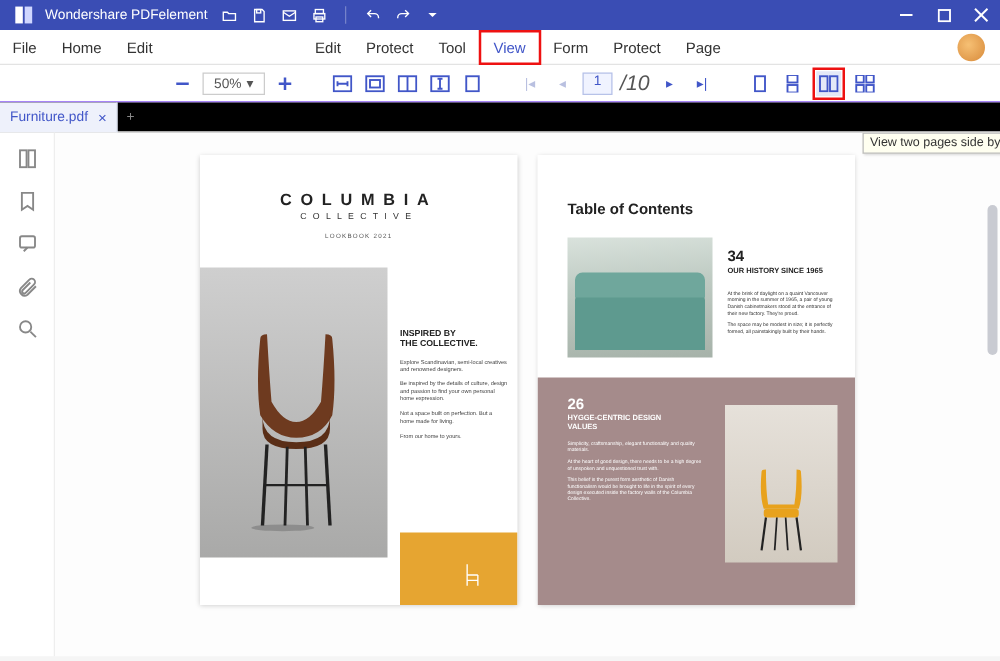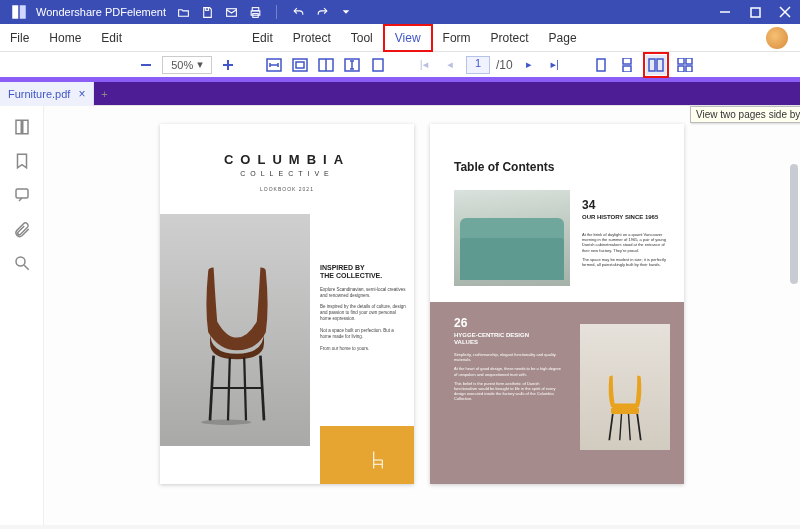--- a/index.html
+++ b/index.html
@@ -13,29 +13,29 @@
   .titlebar .divider { width:1px;height:14px;background:rgba(255,255,255,0.3);margin:0 4px;}
   .titlebar .spacer { flex: 1; }
   .titlebar .winbtn { width: 30px; height: 28px; display:flex;align-items:center;justify-content:center;}
 
   .menubar { height: 28px; background: #fff; display: flex; align-items: center; font-size: 12px; color: #333; border-bottom: 1px solid #e3e3e3; position:relative;}
   .menubar .item { padding: 0 10px; height:28px; display:flex;align-items:center; cursor:pointer;}
   .menubar .gap { width: 110px; }
   .menubar .avatar { width:22px;height:22px;border-radius:50%;background:radial-gradient(circle at 40% 40%,#f6c074,#d88a3a);margin:0 12px 0 auto;}
   .redbox-menu { border: 2px solid #e11; }
 
-  .toolbar { height: 30px; background: #fff; display:flex;align-items:center;gap:6px;padding:0 10px;border-bottom:5px solid #8b5cf6; font-size:11px;color:#555;}
+  .toolbar { height: 30px; background: #fff; display:flex;align-items:center;gap:6px;padding:0 10px;border-bottom:1px solid #8b5cf6; font-size:11px;color:#555;}
   .toolbar .tico { width:20px;height:20px;display:flex;align-items:center;justify-content:center;cursor:pointer;}
   .toolbar .zoombox { width:50px;height:18px;border:1px solid #ccc;display:flex;align-items:center;justify-content:center;font-size:11px;}
   .toolbar .sep { width:14px; }
   .toolbar .pagebox { width:24px;height:18px;border:1px solid #b7c2e8;background:#f0f3ff;text-align:center;font-size:11px;color:#4156c8;}
   .toolbar .gapflex { flex:1; }
   .redbox-tb { border:2px solid #e11; padding:1px;}
 
-  .tabbar { height:24px;background:#4c1d95;display:flex;align-items:center;border-bottom:1px solid #e3e3e3;font-size:11px;}
+  .tabbar { height:24px;background:#000000;display:flex;align-items:center;border-bottom:1px solid #e3e3e3;font-size:11px;}
   .tab { display:flex;align-items:center;gap:8px;padding:0 8px;height:24px;background:#eef1fb;border-right:1px solid #dde2f0;color:#4156c8;}
   .tab .close{color:#4156c8;font-size:12px;cursor:pointer;}
   .plus{width:20px;text-align:center;color:#888;cursor:pointer;}
 
   .workspace { display:flex; height: calc(529px - 28px - 28px - 30px - 24px); position:relative; }
   .leftrail { width:44px;background:#fff;border-right:1px solid #eee;display:flex;flex-direction:column;align-items:center;padding-top:12px;gap:16px;}
   .leftrail .rico{width:18px;height:18px;color:#777;cursor:pointer;}
 
   .canvas { flex:1; display:flex; justify-content:center; align-items:flex-start; padding:18px 0; gap:16px; background:#fdfdfd; overflow:hidden; position:relative;}
   .page { width:254px; height:360px; background:#fff; box-shadow:0 1px 4px rgba(0,0,0,0.2);position:relative;overflow:hidden;}
@@ -207,21 +207,21 @@
     </div>
   <div class="tico">
       <svg width="16" height="14" fill="none" stroke="#4156c8" stroke-width="1.5">
         <rect x="3" y="1" width="10" height="12"></rect>
       </svg>
     </div>
   <div class="sep"></div>
   <div class="tico" style="color:#b9c0e0;">|◂</div>
   <div class="tico" style="color:#b9c0e0;">◂</div>
   <div class="pagebox">1</div>
-  <div style="font-size:12px;color:#555;">/10</div>
+  <div style="font-size:17px;color:#555;font-style:italic;">/10</div>
   <div class="tico" style="color:#4156c8;">▸</div>
   <div class="tico" style="color:#4156c8;">▸|</div>
   <div class="sep"></div>
   <div class="tico">
       <svg width="14" height="14" fill="none" stroke="#4156c8" stroke-width="1.5">
         <rect x="3" y="1" width="8" height="12"></rect>
       </svg>
     </div>
   <div class="tico">
       <svg width="14" height="14" fill="none" stroke="#4156c8" stroke-width="1.5">

